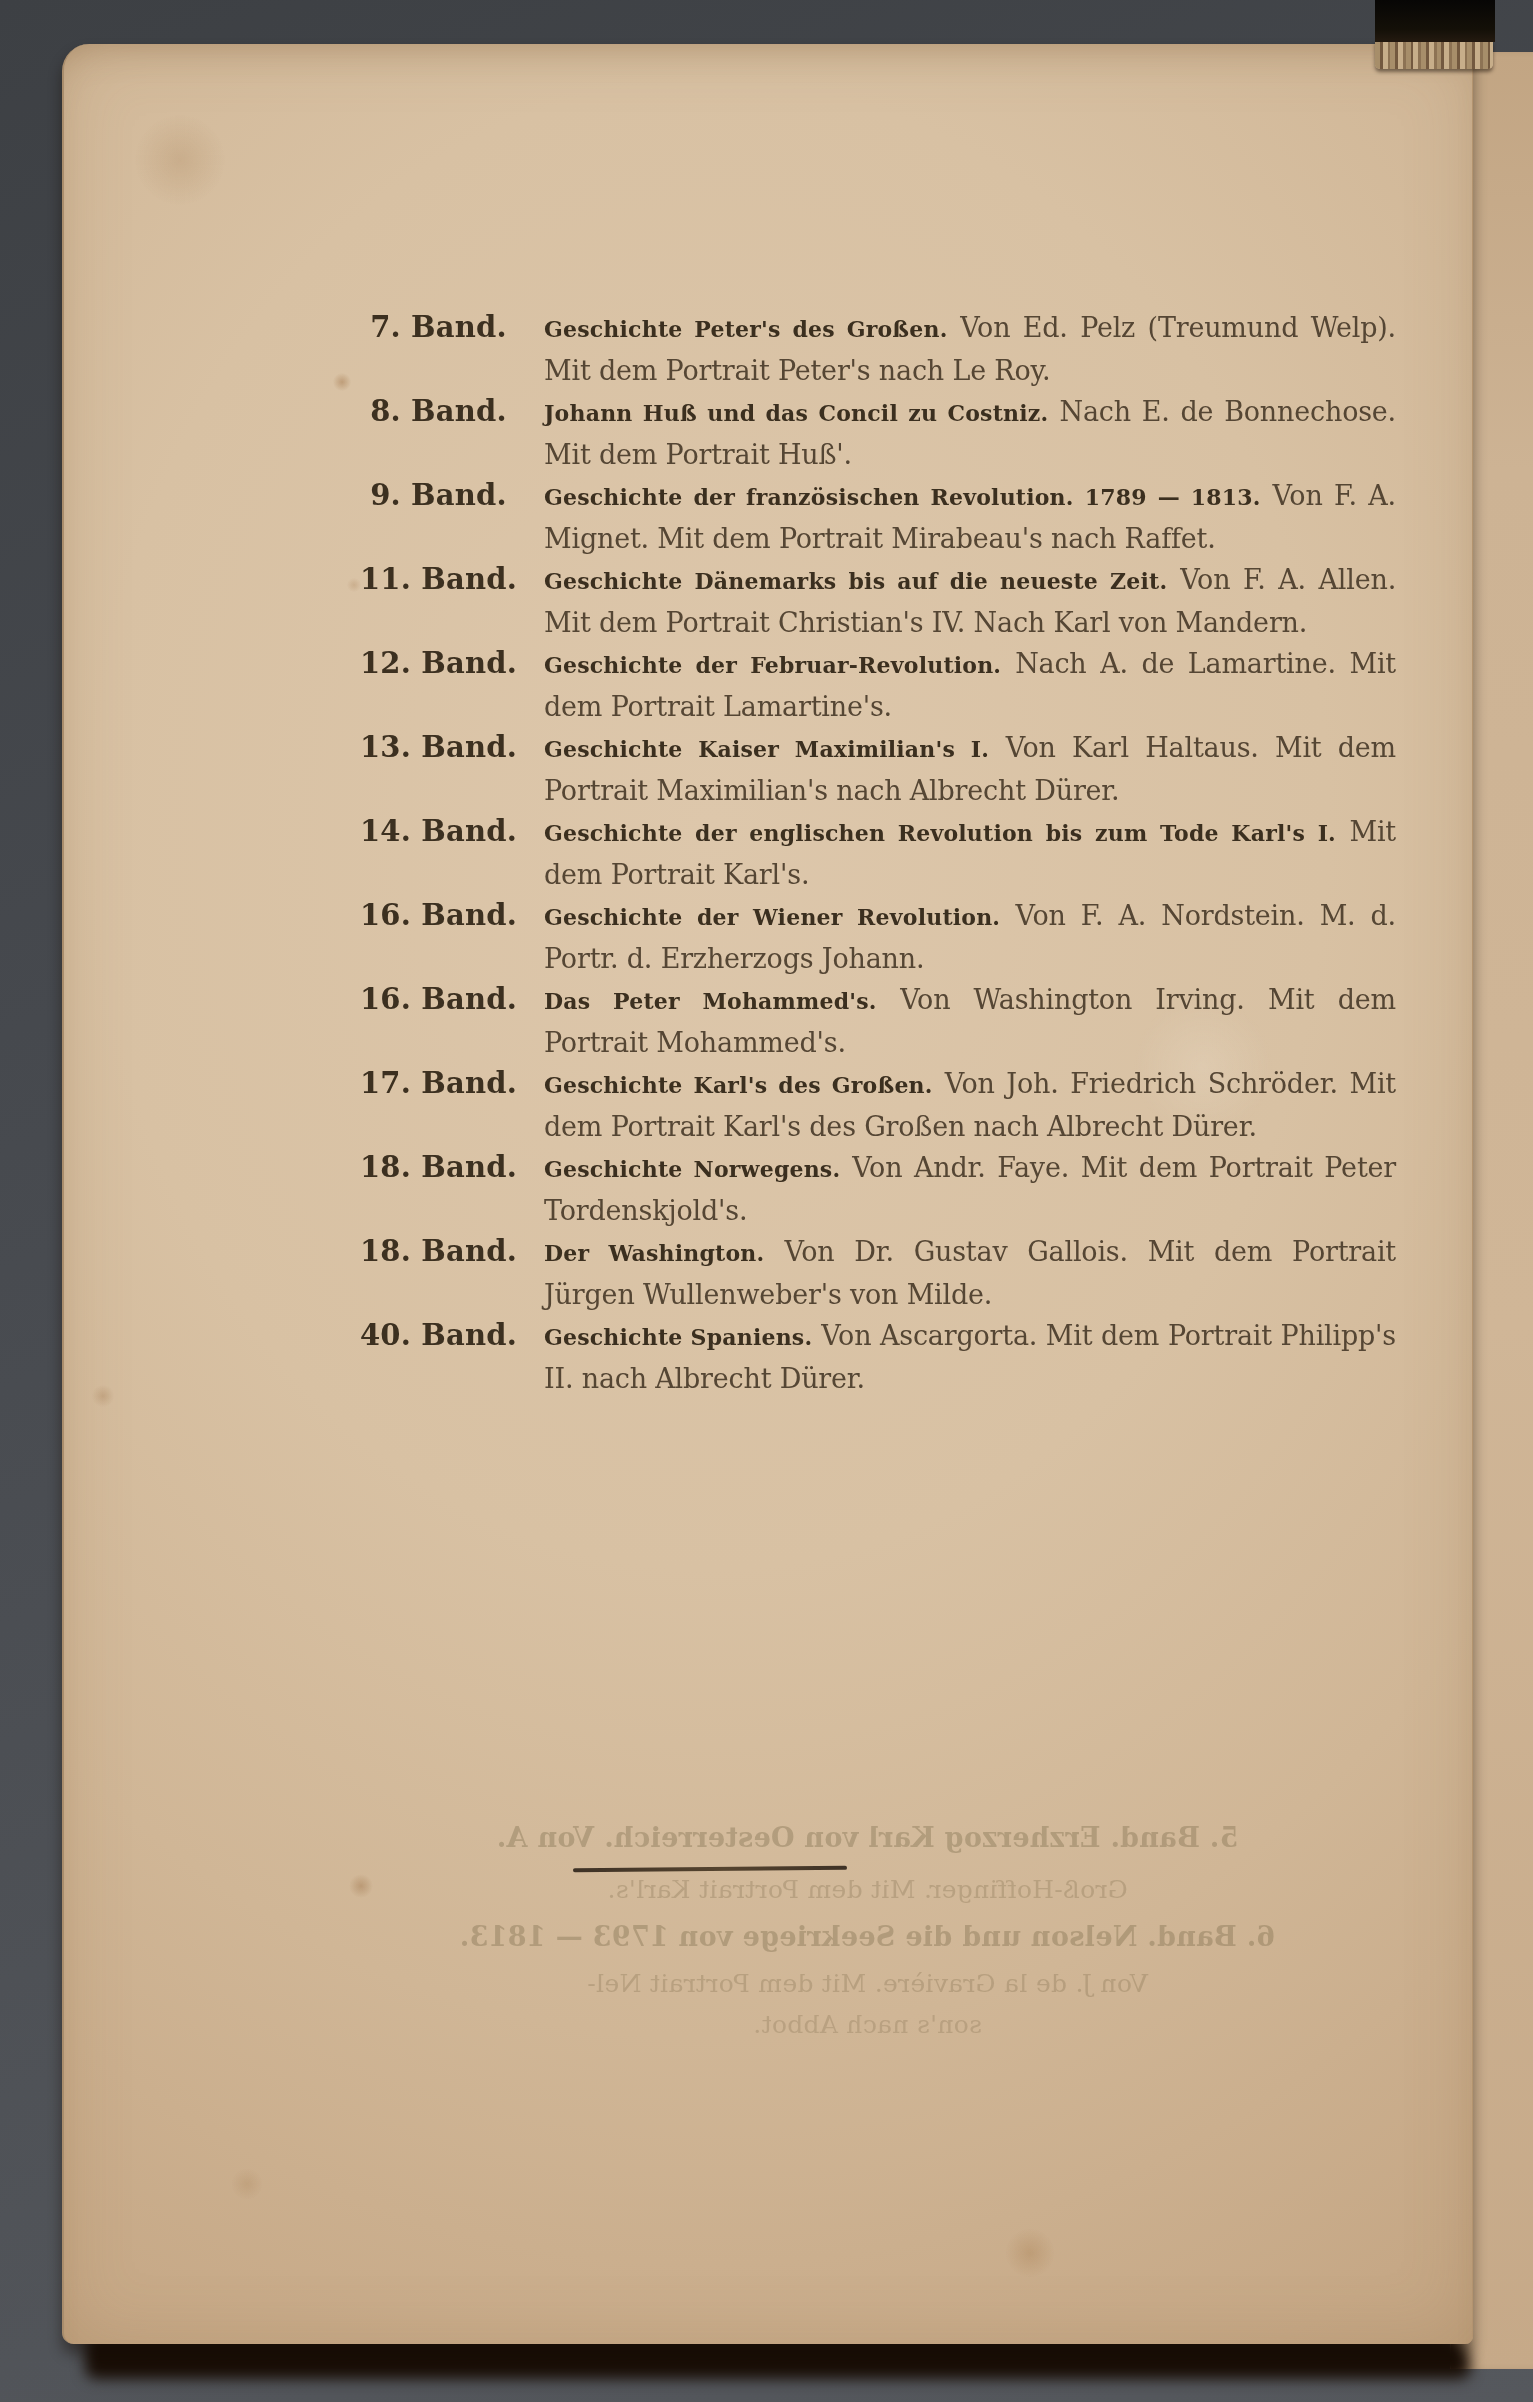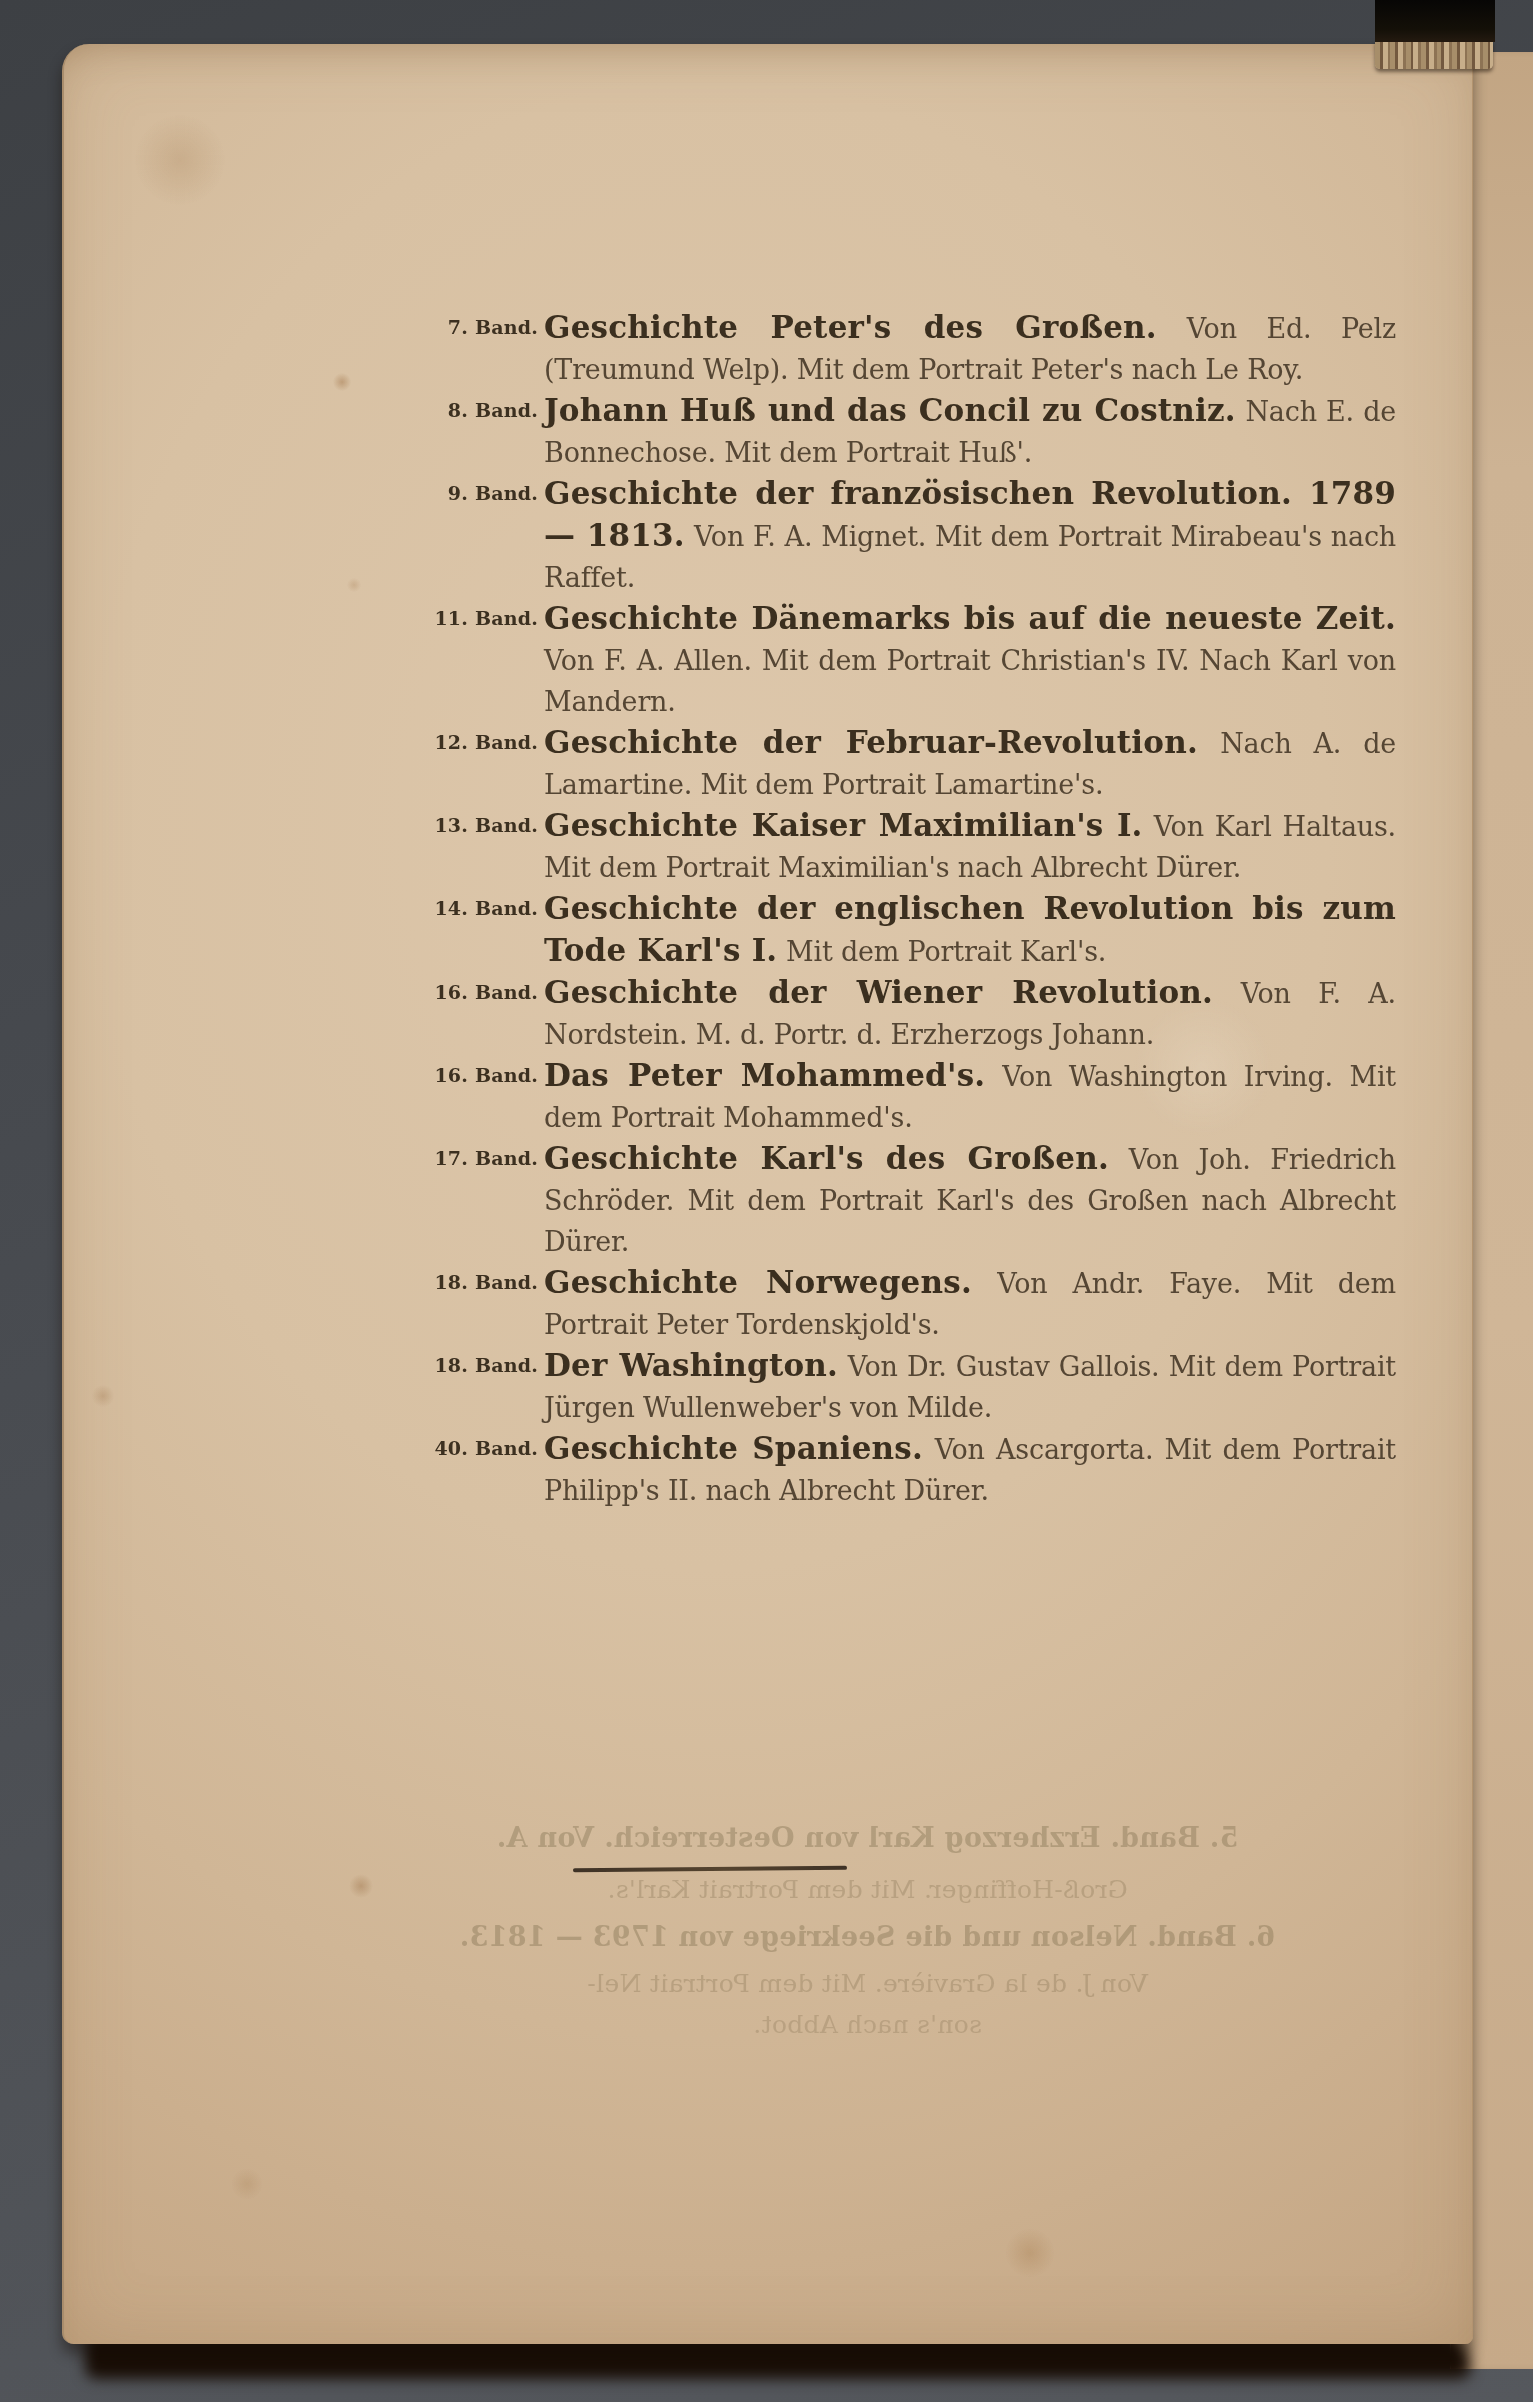--- a/index.html
+++ b/index.html
@@ -99,32 +99,32 @@
   .entry {
     position: relative;
     padding-left: 205px;
     font-size: 28px;
     line-height: 41px;
     text-align: justify;
     letter-spacing: -0.2px;
   }
   .entry .num {
     position: absolute;
-    left: 12px; top: 0;
+    left: 6px; top: 0;
     width: 187px;
-    text-align: right;
+    text-align: center;
     font-weight: bold;
-    font-size: 19px;
+    font-size: 29px;
     color: #3c3020;
     letter-spacing: 0.2px;
     white-space: nowrap;
   }
   .entry .t {
     font-weight: bold;
-    font-size: 31px;
+    font-size: 22px;
     color: #3b2f1f;
     letter-spacing: 0.2px;
   }
   .entry .d {
     font-size: 27px;
     color: #554634;
   }
 
   
   .rule {

